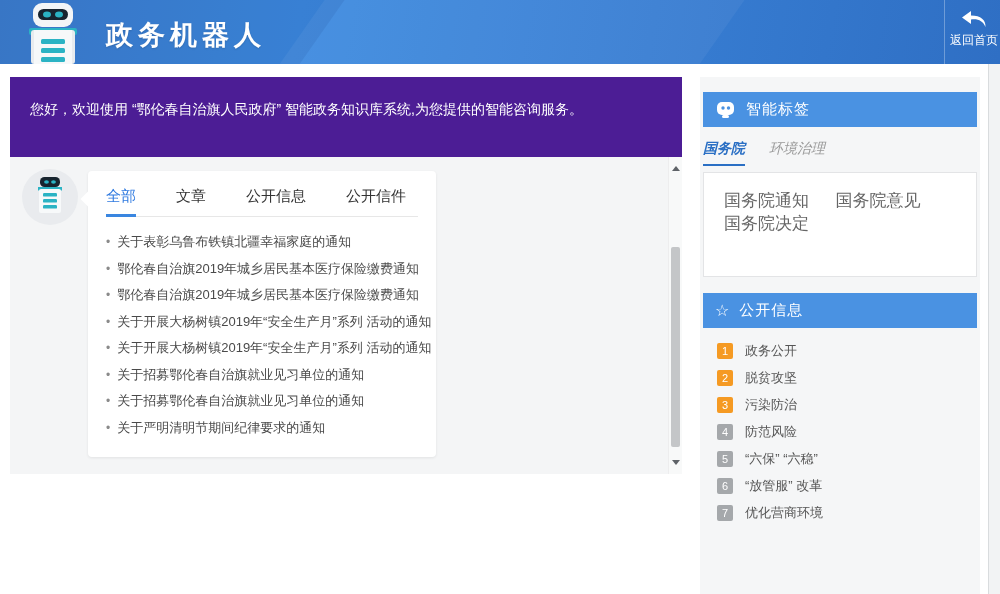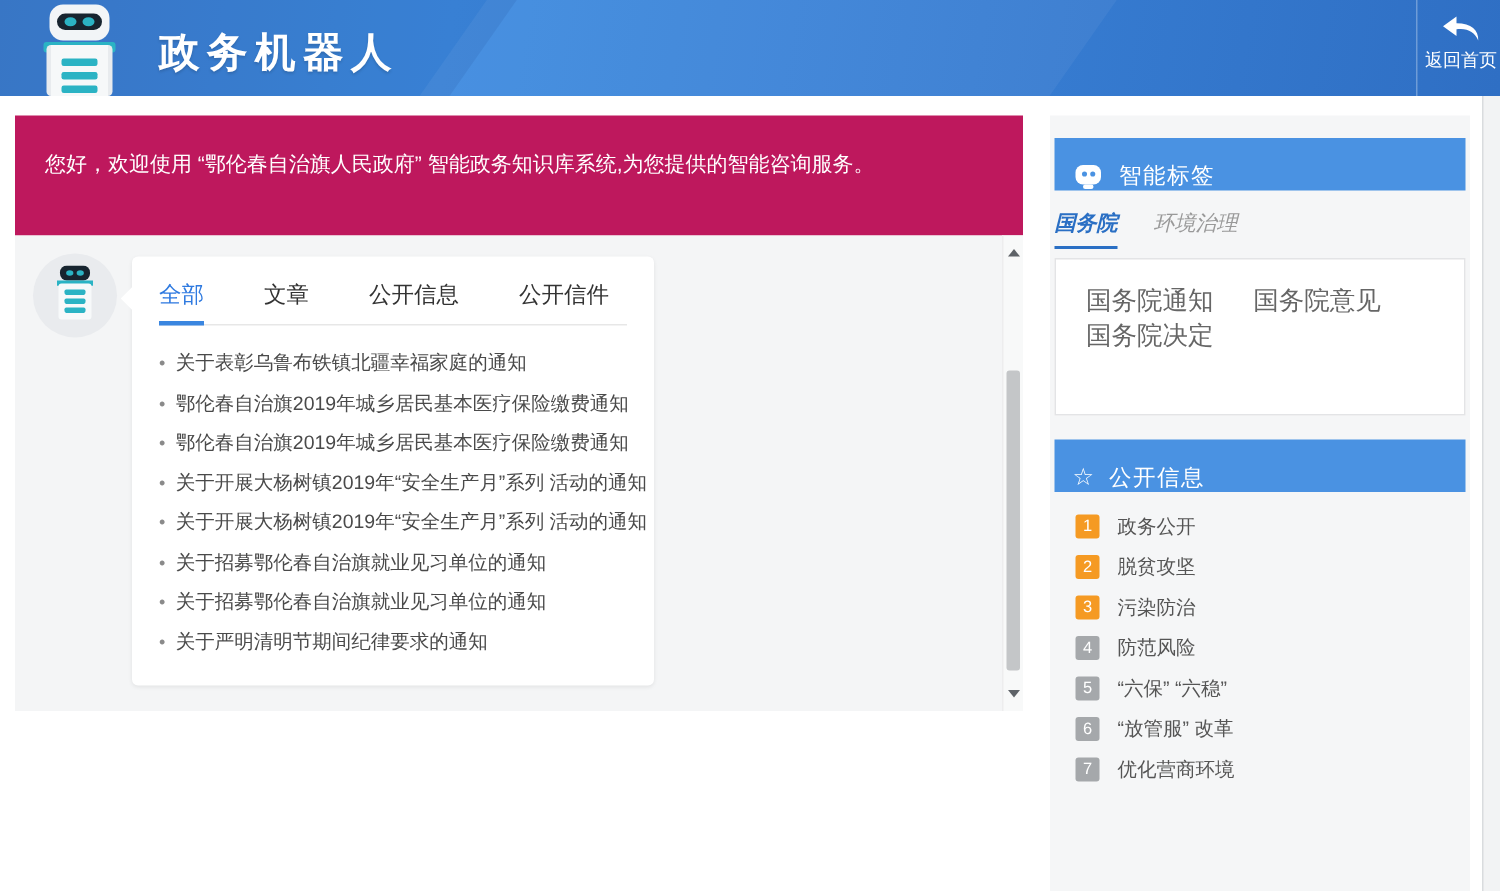--- a/index.html
+++ b/index.html
@@ -16,21 +16,21 @@
   .logo { position:absolute; left:14px; top:2px; width:78px; height:62px; }
   .app-title { position:absolute; left:106px; top:17px; color:#ffffff; font-size:27px;
     font-weight:bold; letter-spacing:5px; text-shadow:0 1px 2px rgba(0,0,0,0.15); }
   .header-divider { position:absolute; left:944px; top:0; width:1px; height:64px; background:rgba(255,255,255,0.30); }
   .back-home { position:absolute; left:948px; top:4px; width:52px; height:58px; text-align:center; cursor:pointer; }
   .back-home svg { display:block; margin:4px auto 2px auto; }
   .back-home .back-label { color:#ffffff; font-size:12px; white-space:nowrap; }
 
   
   .welcome-banner { position:absolute; left:10px; top:77px; width:672px; height:80px;
-    background:#be185d; color:#ffffff; font-size:14px; padding:22px 20px 0 20px; line-height:20px; }
+    background:#4c1d95; color:#ffffff; font-size:14px; padding:22px 20px 0 20px; line-height:20px; }
 
   .chat-region { position:absolute; left:10px; top:157px; width:672px; height:317px; background:#f4f5f6; }
 
   .avatar-circle { position:absolute; left:12px; top:12px; width:56px; height:56px;
     border-radius:50%; background:#e9ebee; }
   .avatar-circle svg { position:absolute; left:14px; top:8px; }
 
   .chat-card { position:absolute; left:78px; top:14px; width:348px; height:286px;
     background:#ffffff; border-radius:4px; box-shadow:0 1px 3px rgba(0,0,0,0.08); padding:16px 18px 0 18px; }
   .card-pointer { position:absolute; left:-5px; top:22px; width:12px; height:12px; background:#ffffff; transform:rotate(45deg); }
@@ -61,21 +61,21 @@
   .warn-icon { display:inline-flex; align-items:center; justify-content:center; width:15px; height:15px;
     border-radius:50%; background:#f0653a; color:#fff; font-size:11px; font-weight:bold; margin-right:6px; }
   .counter .num { color:#f0563a; margin:0 1px; }
   .submit-btn { position:absolute; right:2px; top:0; width:72px; height:28px; background:#4a90e2;
     color:#ffffff; font-size:14px; letter-spacing:4px; border:none; border-radius:3px;
     text-indent:4px; cursor:pointer; font-family:inherit; }
 
   
   .sidebar { position:absolute; left:700px; top:77px; width:280px; height:517px; background:#f5f6f7; }
   .panel-header { position:absolute; left:3px; width:274px; height:35px; background:#4a92e2;
-    color:#ffffff; font-size:15px; display:flex; align-items:flex-end; padding-left:12px; }
+    color:#ffffff; font-size:15px; display:flex; align-items:center; padding-left:12px; }
   .panel-header .ph-label { margin-left:10px; letter-spacing:1px; }
   .smart-header { top:15px; }
   .hot-header { top:216px; }
   .star-glyph { font-size:16px; color:#ffffff; }
 
   .sidebar-tabs { position:absolute; left:3px; top:63px; display:flex; gap:24px; }
   .sidebar-tab { font-size:14px; color:#999; cursor:pointer; padding-bottom:8px; position:relative;font-style:italic; }
   .sidebar-tab.active { color:#2a6fc4; font-weight:bold; }
   .sidebar-tab.active::after { content:""; position:absolute; left:0; right:0; bottom:0; height:2px; background:#2a6fc4; }
 

